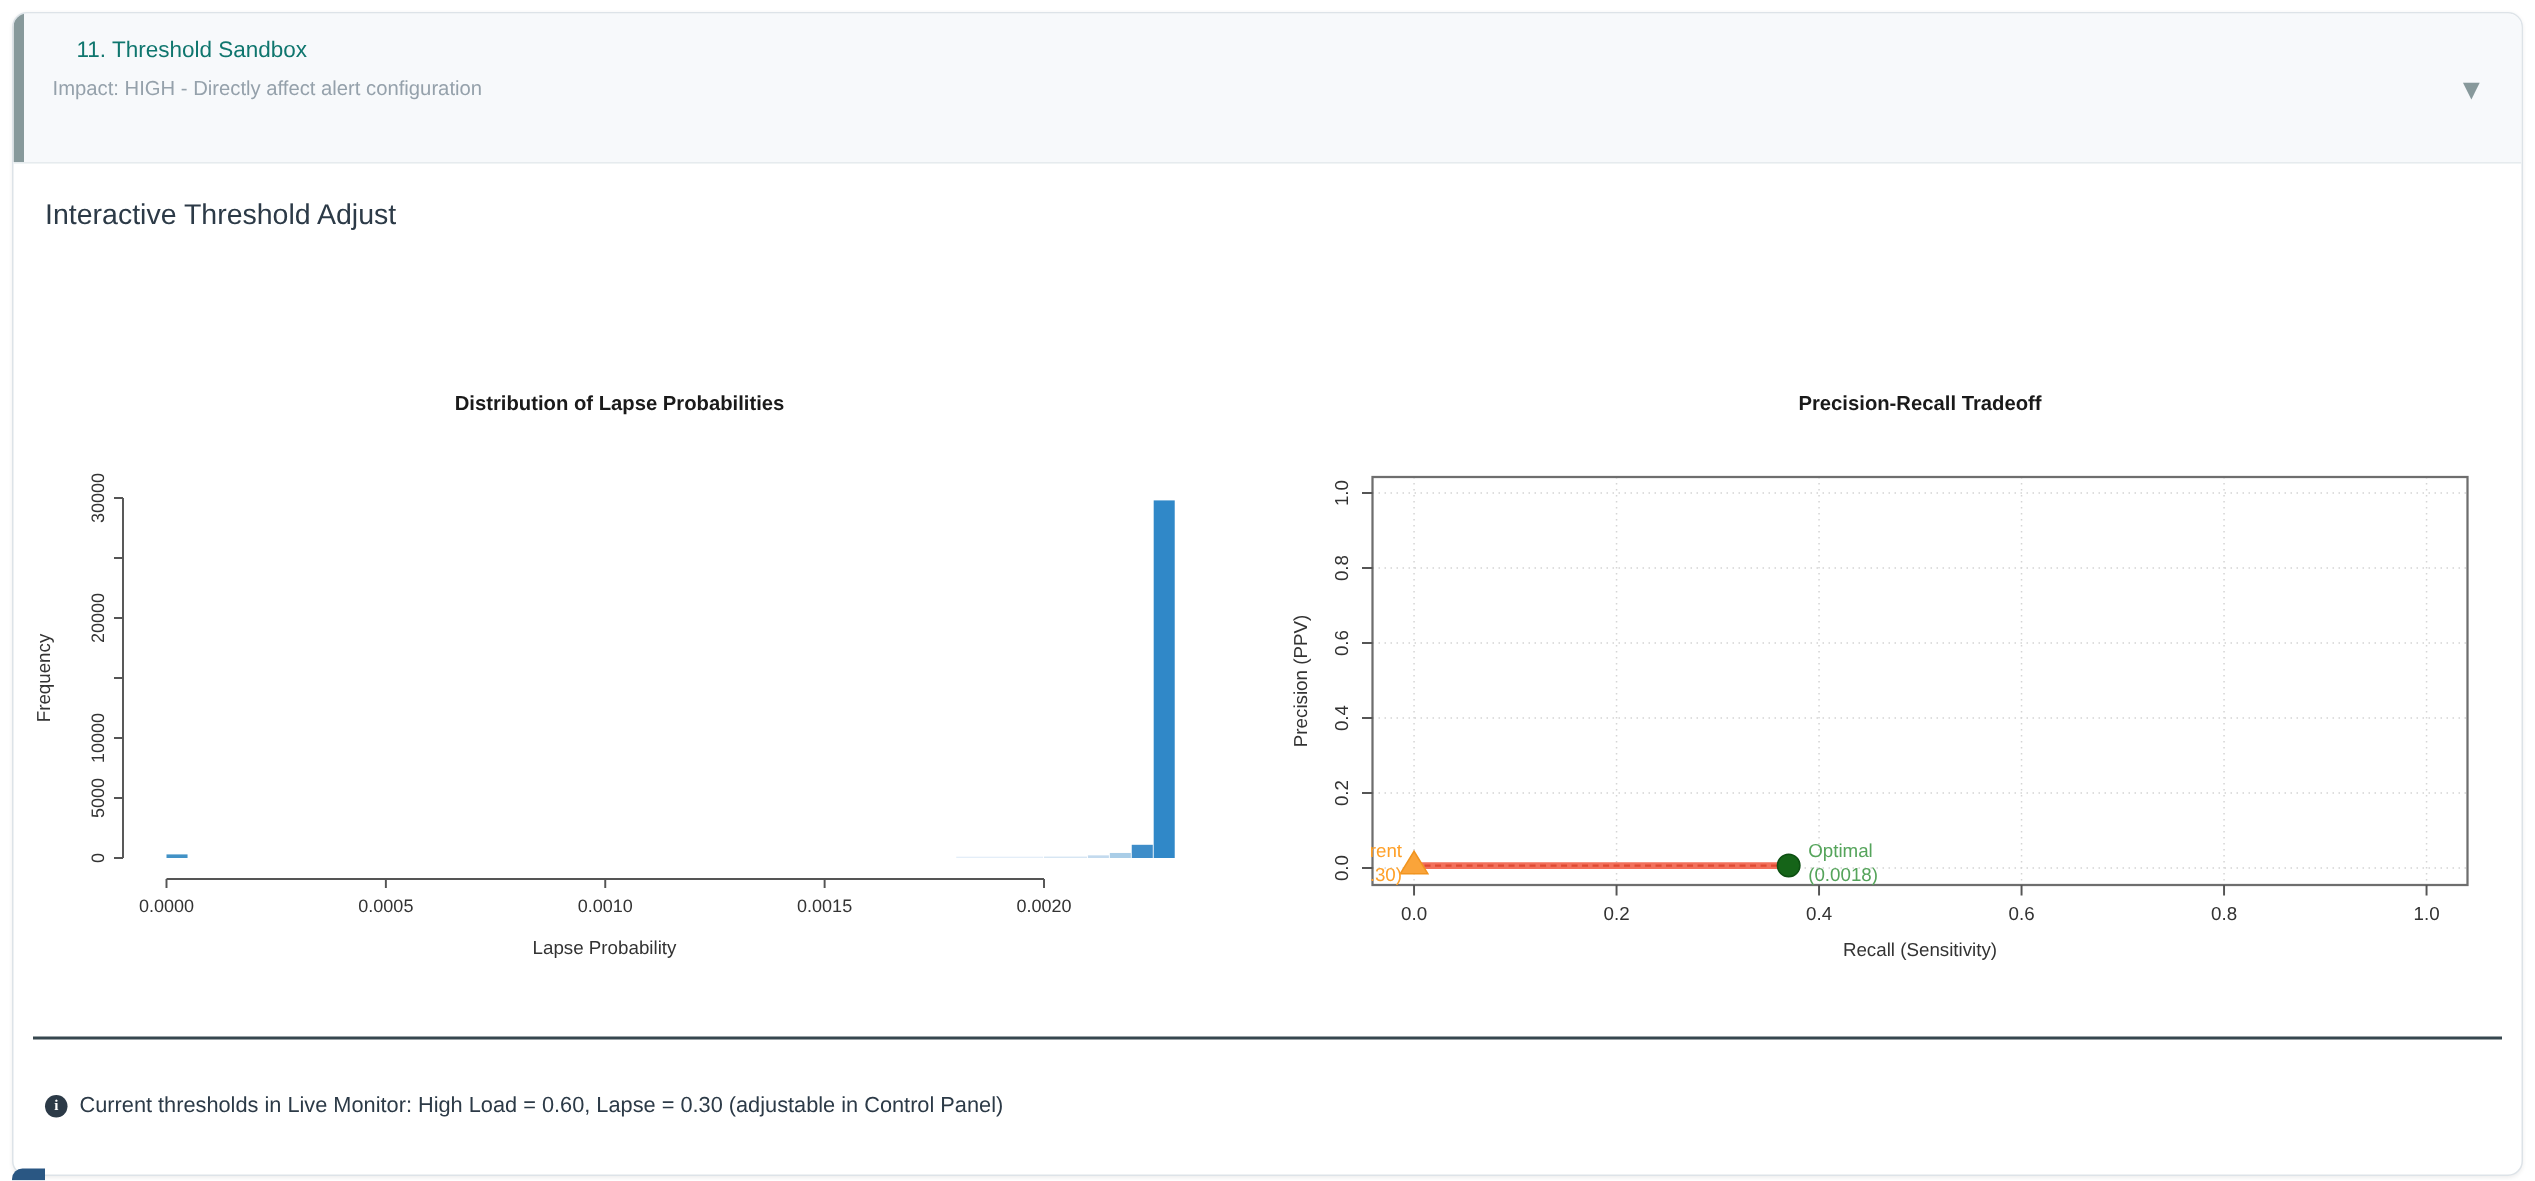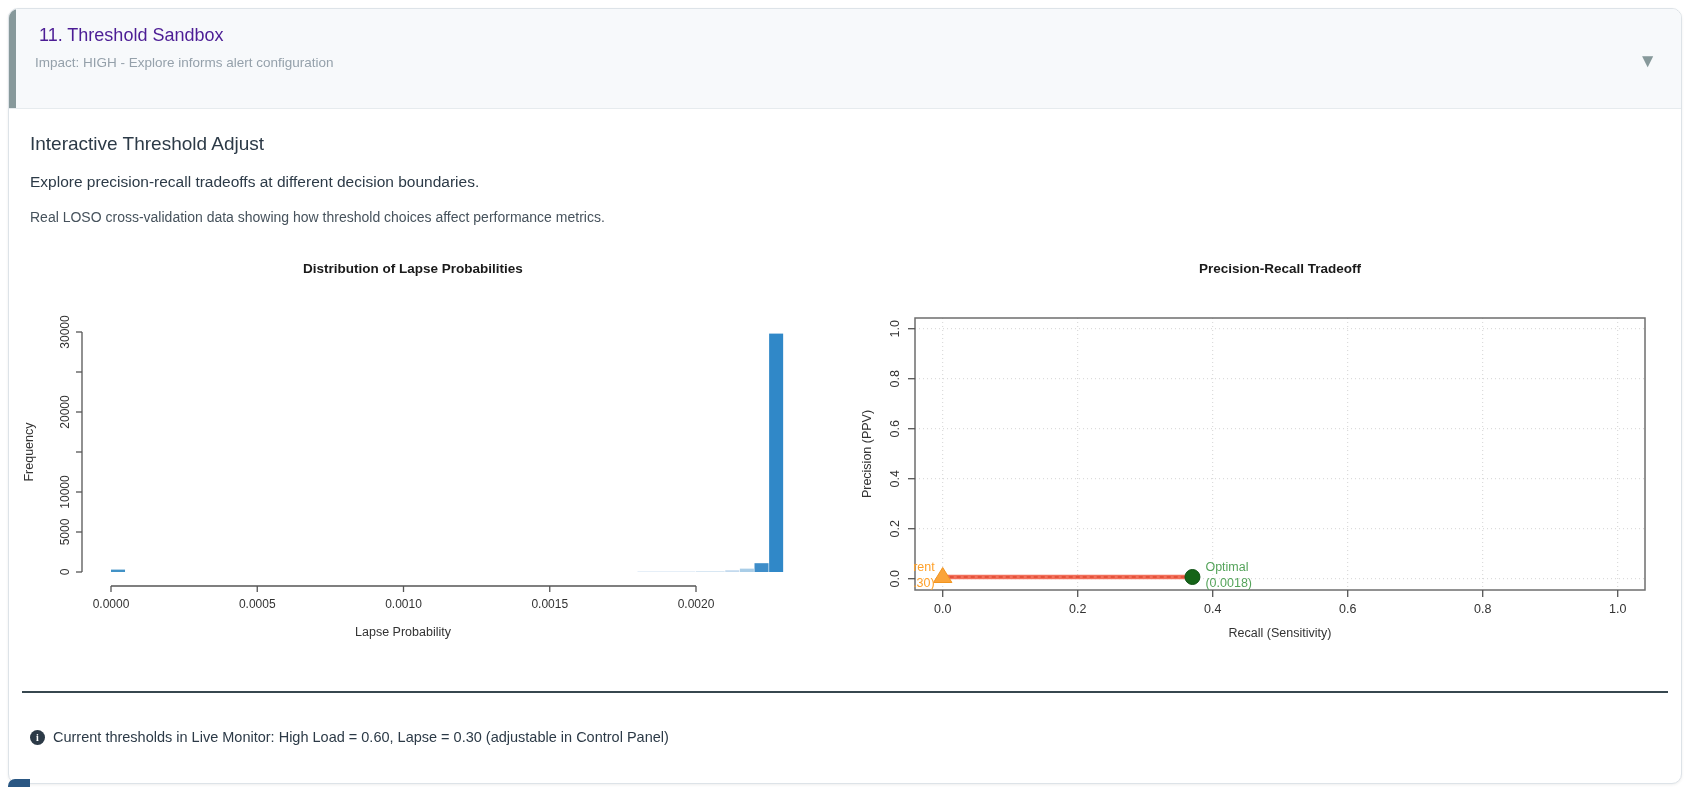--- a/index.html
+++ b/index.html
@@ -3,21 +3,21 @@
 <meta charset="utf-8">
 <style>
   html,body{margin:0;padding:0;background:#ffffff;}
   .viewport{position:relative;width:1690px;height:787px;background:#ffffff;overflow:hidden;
             font-family:"Liberation Sans", sans-serif;}
   .card{position:absolute;left:8px;top:8px;width:1672px;height:774px;background:#ffffff;
         border:1px solid #dde3e8;border-radius:10px;box-shadow:0 1px 3px rgba(0,0,0,.07);overflow:hidden;}
   .card-header{position:relative;height:100px;background:#f7f9fb;border-bottom:1px solid #e6ebee;
                box-sizing:border-box;padding:13px 60px 0 26px;}
   .accent{position:absolute;left:0;top:0;bottom:0;width:7px;background:#87999b;}
-  .header-title{font-size:18px;font-weight:500;color:#4c1d95;margin:3px 4px 9px;}
+  .header-title{font-size:15px;font-weight:500;color:#0f766e;margin:3px 16px 9px;}
   .header-sub{font-size:14px;color:#5d6b78;margin:0 0 8px;}
   .header-impact{font-size:13.5px;color:#95a1ab;margin:0;}
   .collapse-icon{position:absolute;right:24px;top:42px;color:#87999b;font-size:19px;line-height:1;cursor:pointer;}
   .card-body{position:relative;height:calc(100% - 100px);}
   .section-title{position:absolute;left:21px;top:24px;font-size:19px;font-weight:500;color:#2c3a47;margin:0;}
   .lead{position:absolute;left:21px;top:64px;font-size:15.5px;font-weight:500;color:#2c3a47;margin:0;}
   .desc{position:absolute;left:21px;top:100px;font-size:14px;color:#46525c;margin:0;}
   .chart-svg{position:absolute;top:142px;height:400px;}
   #hist-svg{left:0;width:840px;}
   #pr-svg{left:840px;width:834px;}
@@ -33,28 +33,26 @@
 </style>
 </head>
 <body>
 
 <div class="viewport">
   <div class="card">
 
     <div class="card-header">
       <div class="accent"></div>
       <h1 class="header-title">11. Threshold Sandbox</h1>
-      <p class="header-impact">Impact: HIGH - Explore informs alert configuration</p>
+      <p class="header-impact">Impact: HIGH - Directly affect alert configuration</p>
       <span class="collapse-icon">▼</span>
     </div>
 
     <div class="card-body">
       <h2 class="section-title">Interactive Threshold Adjust</h2>
-      <p class="lead">Explore precision-recall tradeoffs at different decision boundaries.</p>
-      <p class="desc">Real LOSO cross-validation data showing how threshold choices affect performance metrics.</p>
 
       <svg id="hist-svg" class="chart-svg" viewBox="0 0 840 400">
           <text x="404" y="22" text-anchor="middle" font-size="13.5" font-weight="bold" fill="#1a1a1a">Distribution of Lapse Probabilities</text>
           <line x1="73" y1="81" x2="73" y2="321" stroke="#555555" stroke-width="1.3"></line>
           <line x1="67" y1="321" x2="73" y2="321" stroke="#555555" stroke-width="1.3"></line>
           <text x="60" y="321" text-anchor="middle" font-size="12" fill="#333333" transform="rotate(-90 60 321)">0</text>
           <line x1="67" y1="281" x2="73" y2="281" stroke="#555555" stroke-width="1.3"></line>
           <text x="60" y="281" text-anchor="middle" font-size="12" fill="#333333" transform="rotate(-90 60 281)">5000</text>
           <line x1="67" y1="241" x2="73" y2="241" stroke="#555555" stroke-width="1.3"></line>
           <text x="60" y="241" text-anchor="middle" font-size="12" fill="#333333" transform="rotate(-90 60 241)">10000</text>

